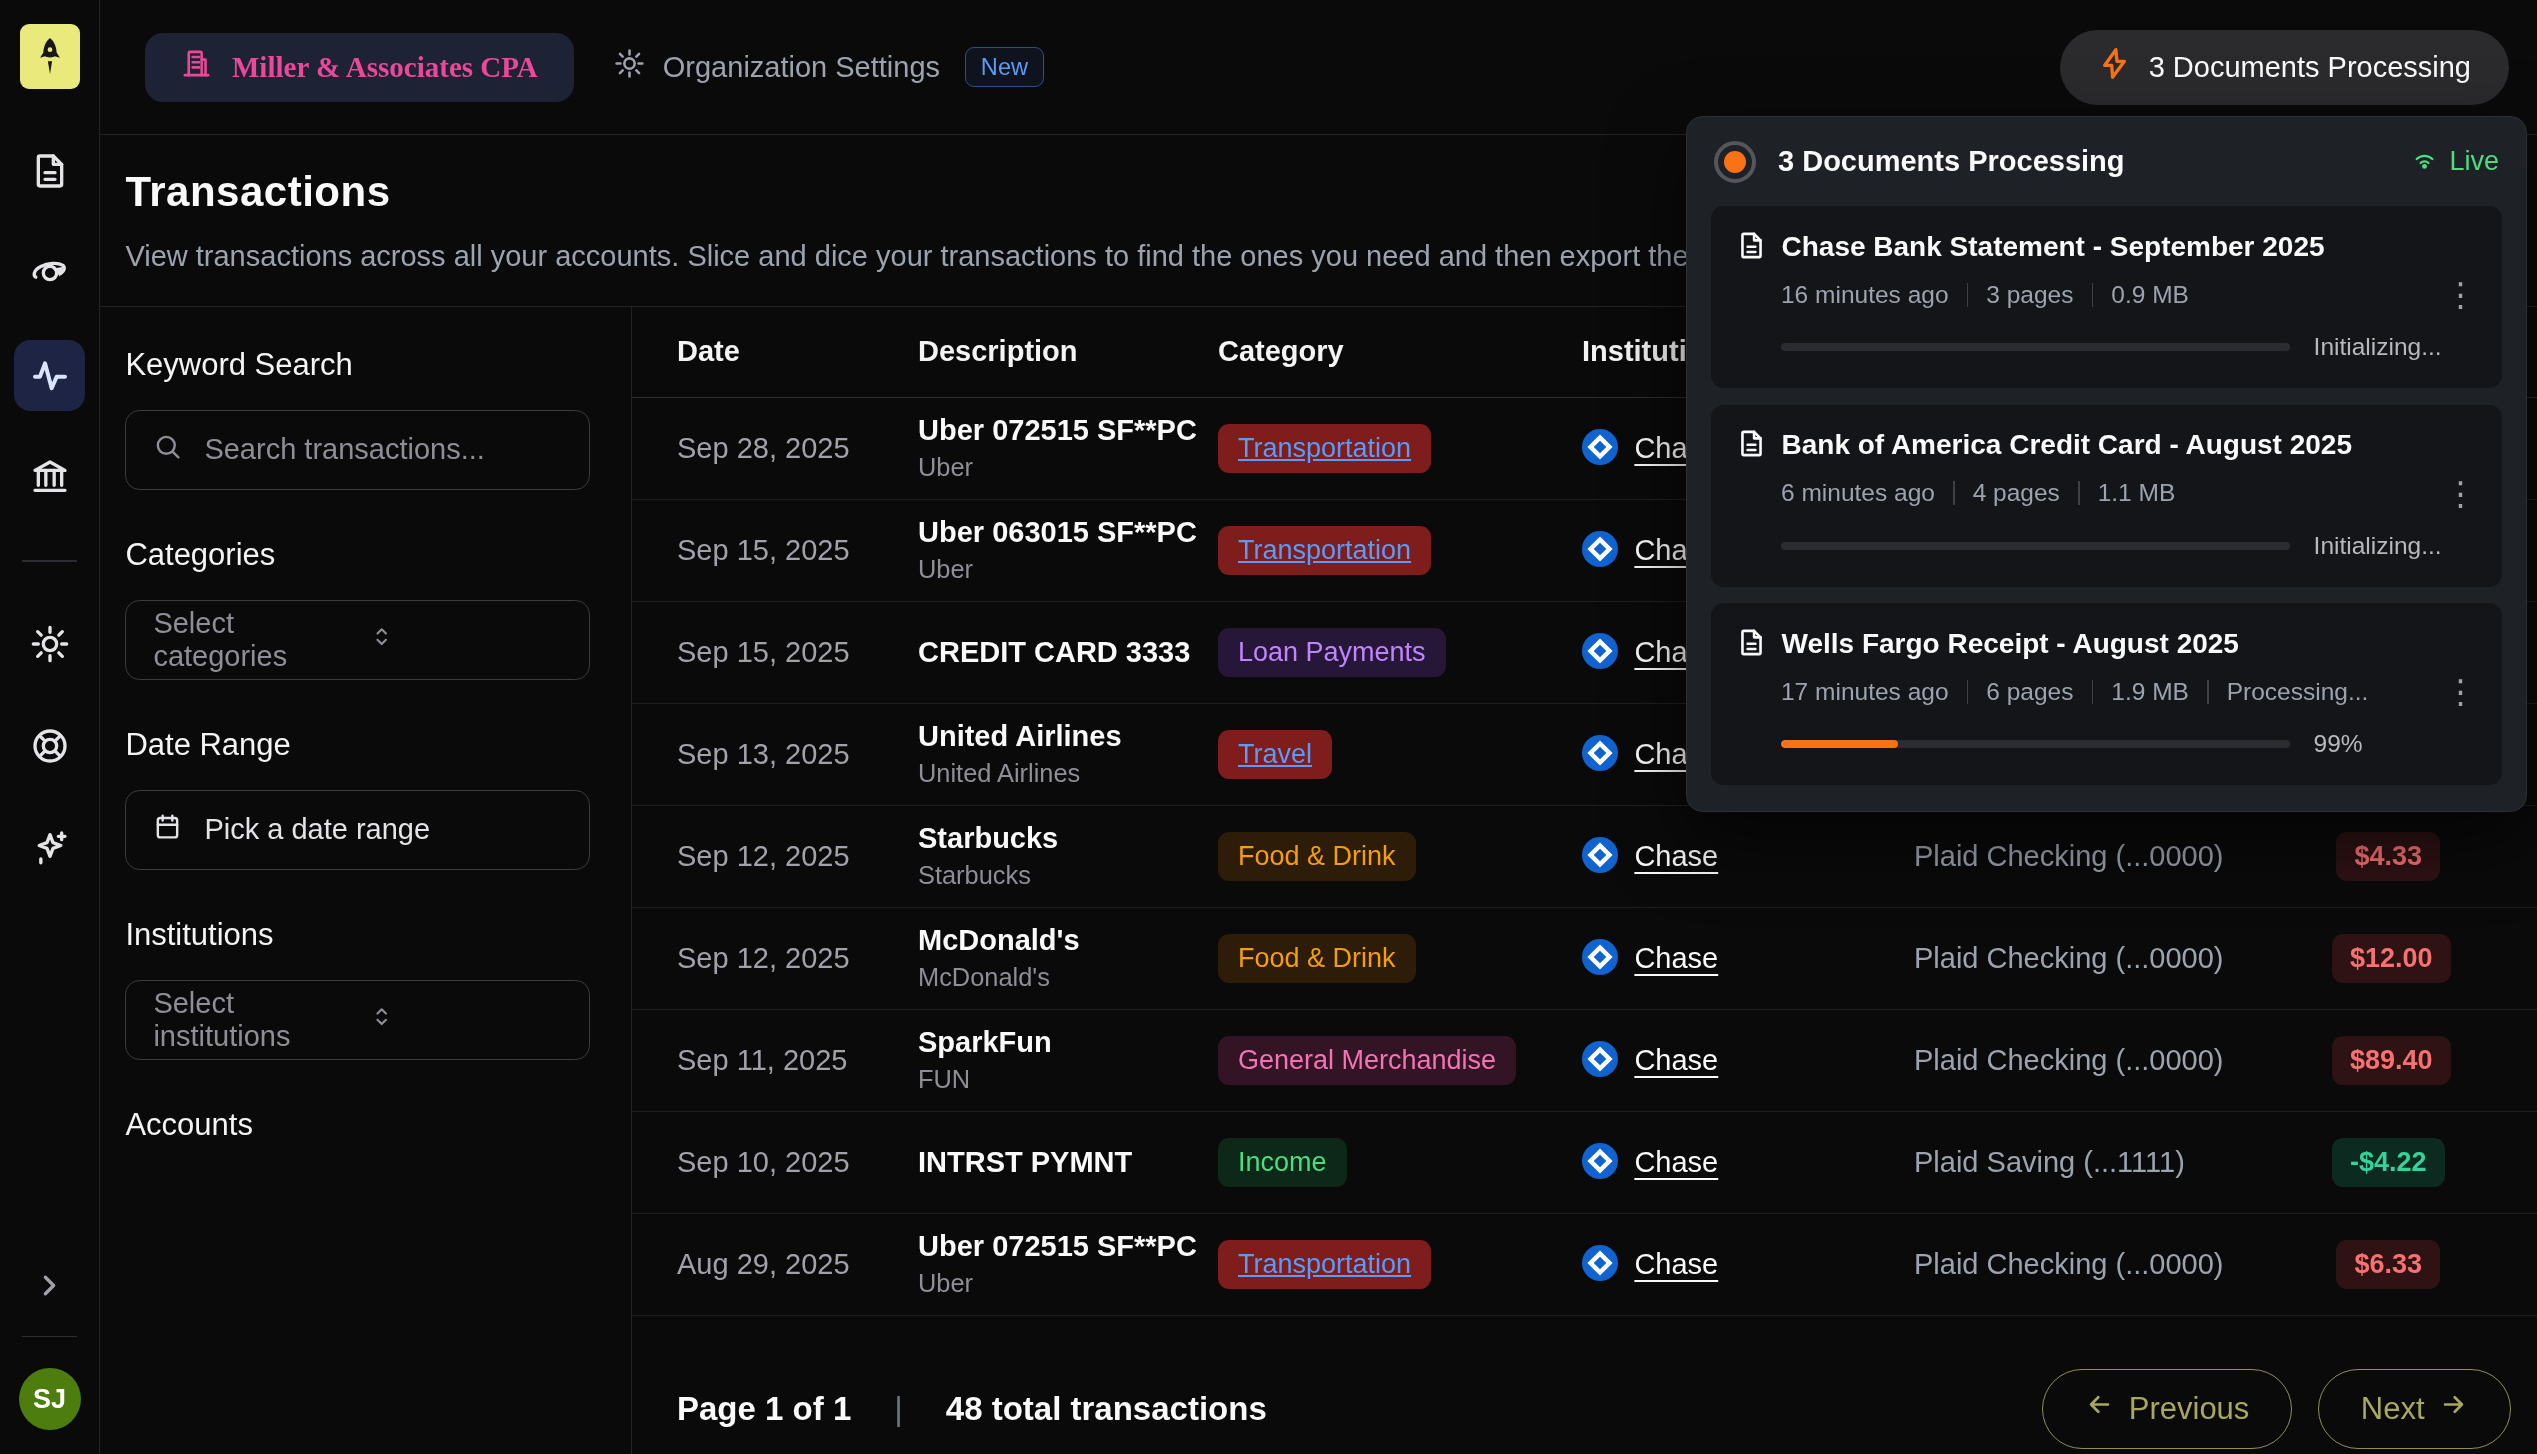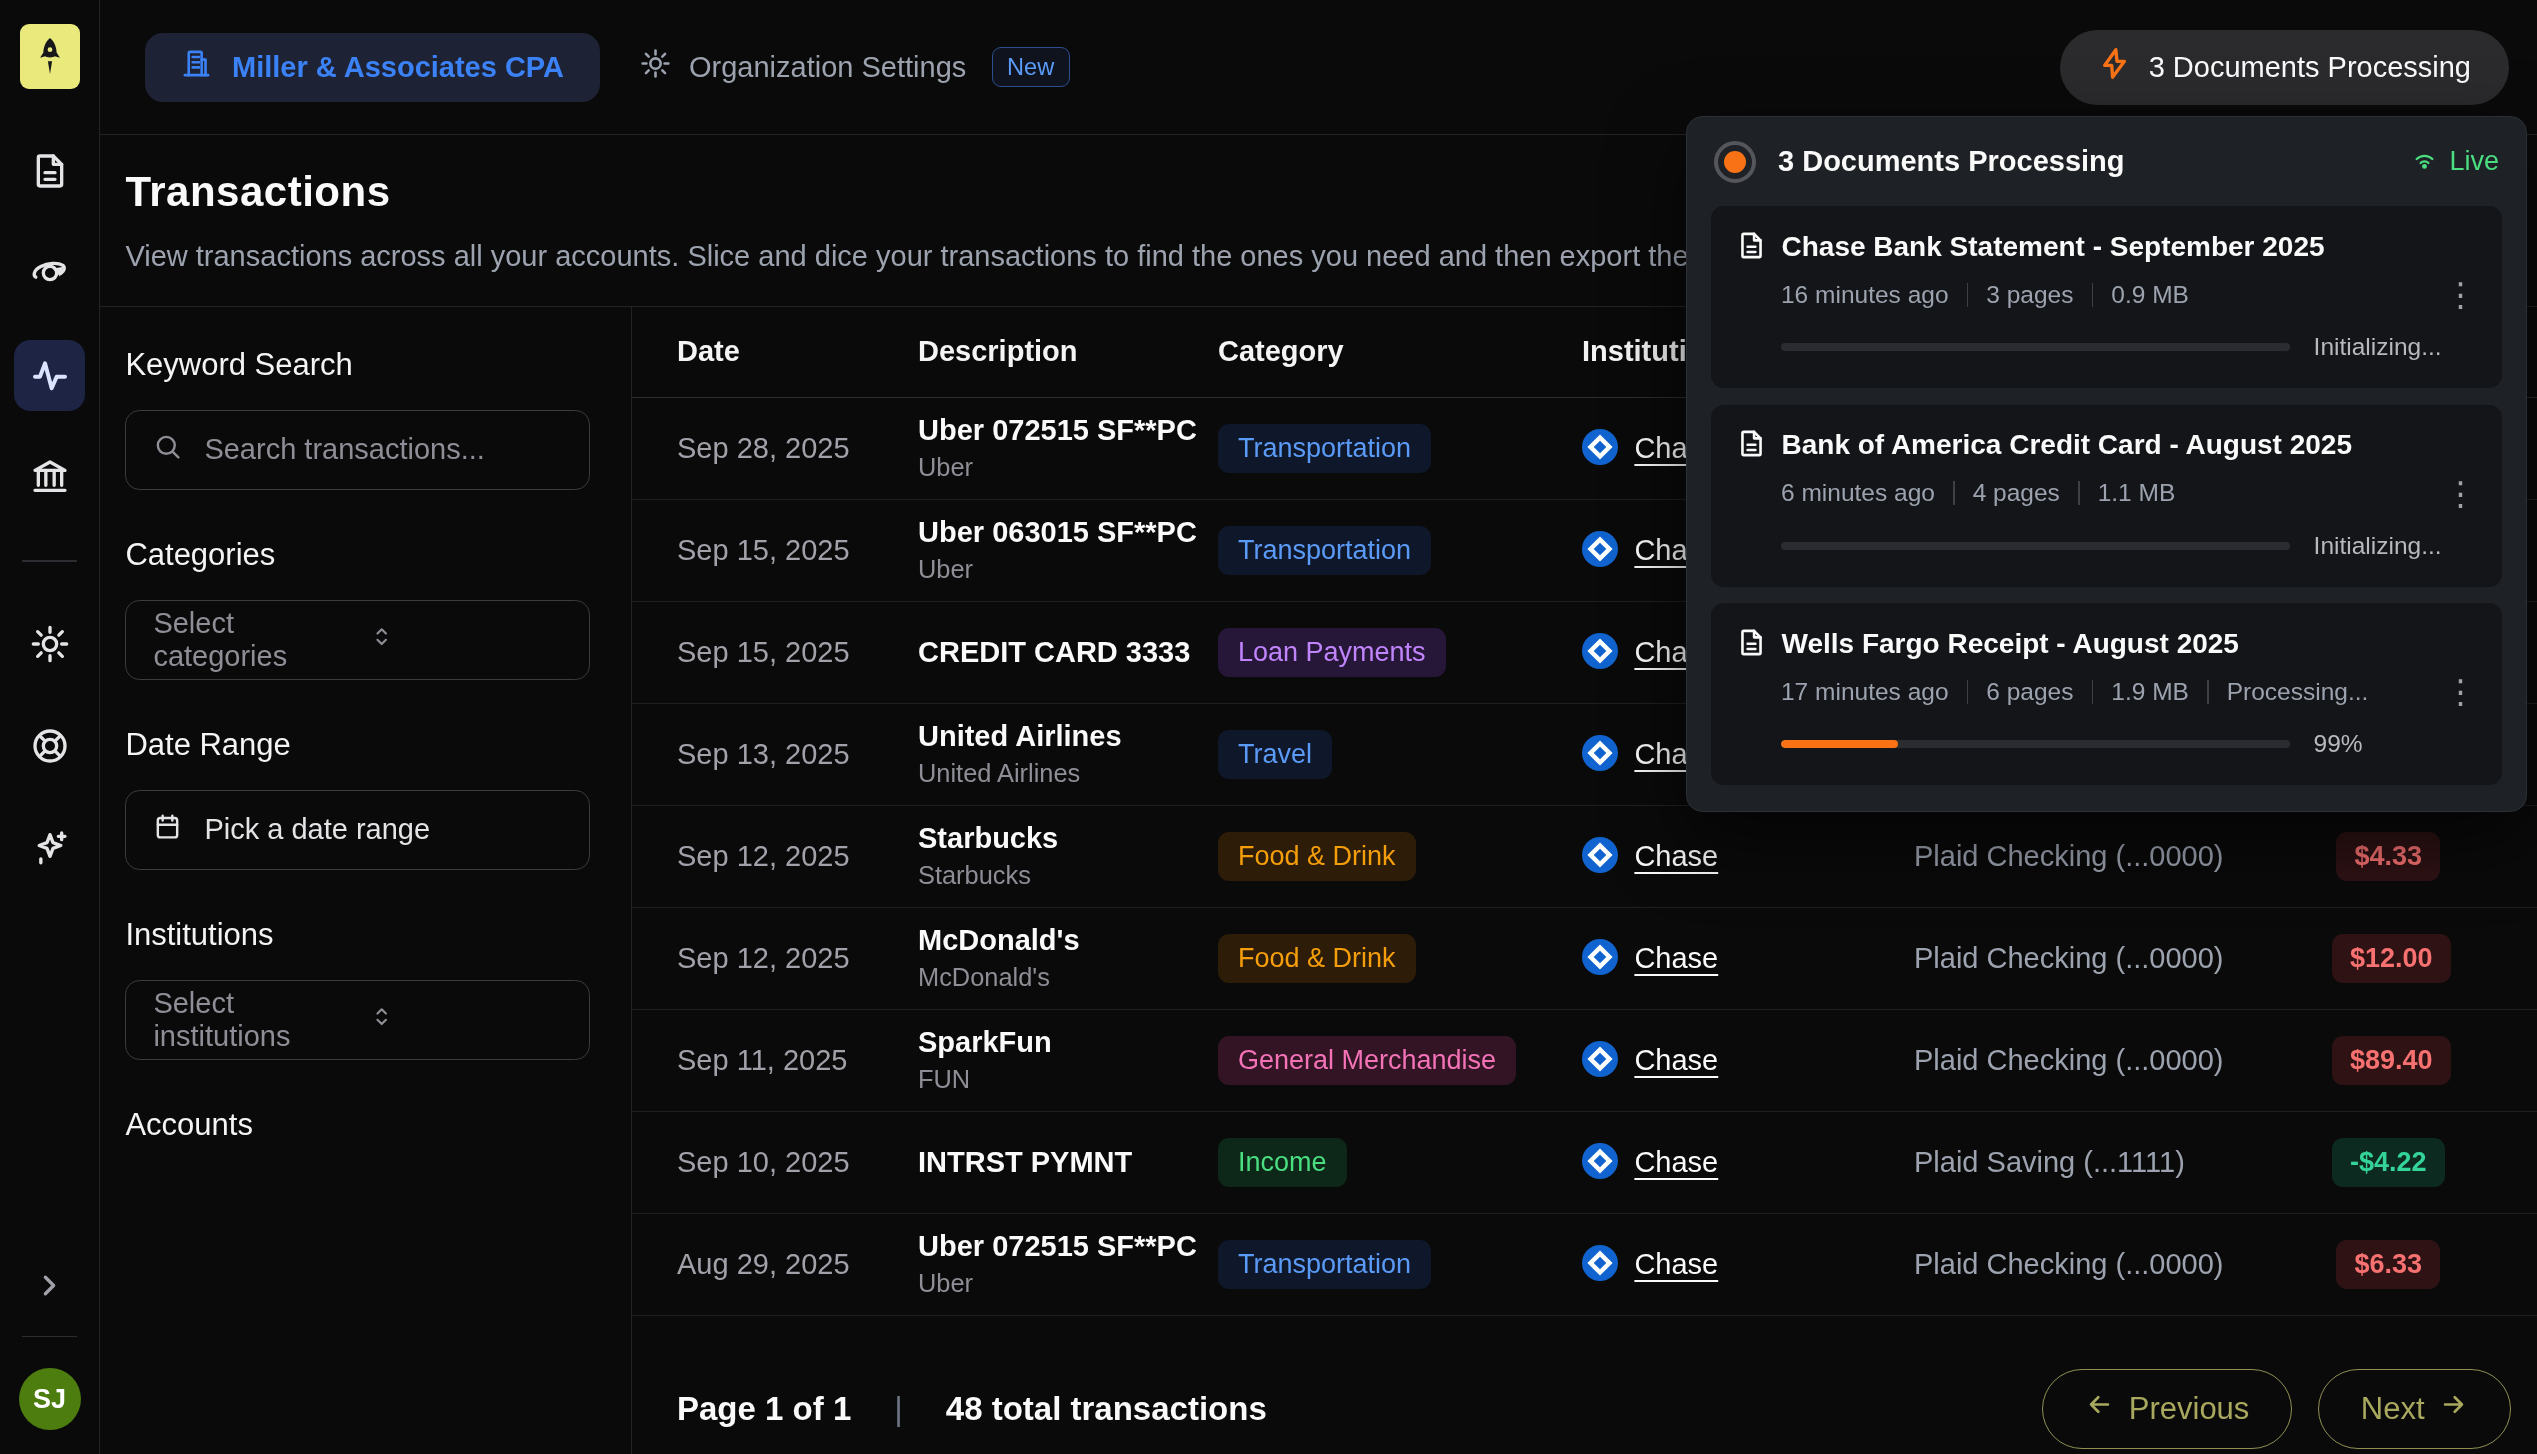--- a/index.html
+++ b/index.html
@@ -18,23 +18,23 @@
   .rail-div { width:55px; height:1.8px; background:#2c2c31; margin:16.4px 0 47px; }
   .rail-spacer { flex:1; }
   .avatar { width:62px; height:62px; border-radius:50%; background:#4d7c0f; color:#fff;
     font-weight:bold; font-size:27px; display:flex; align-items:center; justify-content:center; }
   .rail svg { display:block; }
 
   
   .main { flex:1; display:flex; flex-direction:column; min-width:0; }
   .topbar { height:135px; flex:none; border-bottom:1.8px solid #232327; display:flex;
     align-items:center; padding:0 29px 0 45px; gap:40px; }
-  .org-pill { display:flex; align-items:center; gap:20px; background:#1e2235; color:#3b82f6;
+  .org-pill { display:flex; align-items:center; gap:20px; background:#1e2235; color:#ec4899;
     border:none; border-radius:18px; height:69px; padding:0 36px; font-size:29px; font-weight:600;
-    font-family:Liberation Sans, sans-serif; cursor:pointer; }
+    font-family:Liberation Serif, serif; cursor:pointer; }
   .settings { display:flex; align-items:center; gap:18px; color:#9ca3af; font-size:29px; cursor:pointer; }
   .new-badge { color:#5b9bf8; border:1.8px solid #2d4f8f; background:rgba(59,130,246,.08);
     font-size:23.6px; border-radius:9px; padding:5.5px 14.5px; margin-left:7.3px; }
   .grow { flex:1; }
   .proc-btn { display:flex; align-items:center; gap:18px; background:#2b2b2d; color:#fafafa;
     border:none; border-radius:40px; height:75px; padding:0 38px; font-size:29px;
     font-family:inherit; cursor:pointer; }
 
   
   .page-head { padding:33px 0 33px 25.4px; border-bottom:1.8px solid #232327; }
@@ -61,21 +61,21 @@
   
   .table-area { flex:1; display:flex; flex-direction:column; min-width:0; }
   .trow { display:grid; grid-template-columns:241px 300px 364px 332px 418px 1fr;
     align-items:center; padding-left:45px; }
   .thead { height:91px; border-bottom:1.8px solid #2d2d32; color:#f4f4f5; font-weight:bold; font-size:29px; }
   .tbody .trow { height:102px; border-bottom:1.8px solid #202024; }
   .c-date { color:#a1a1aa; font-size:29px; }
   .c-desc .d1 { color:#fafafa; font-size:29px; font-weight:600; white-space:nowrap; }
   .c-desc .d2 { color:#8e8e96; font-size:25.4px; margin-top:5.5px; }
   .badge { display:inline-block; font-size:27px; padding:9px 20px; border-radius:11px; }
-  .cat-blue   { color:#5b9bf8; background:#0f172a; }
+  .cat-blue   { color:#5b9bf8; background:#7f1d1d;text-decoration:underline; }
   .cat-purple { color:#c084fc; background:#261638; }
   .cat-orange { color:#f59e0b; background:#2c1c08; }
   .cat-pink   { color:#f472b6; background:#321425; }
   .cat-green  { color:#4ade80; background:#0d2818; }
   .c-inst { display:flex; align-items:center; gap:16.4px; }
   .c-inst a { color:#fafafa; font-size:29px; text-decoration:underline; text-underline-offset:5.5px; }
   .c-acct { color:#9ca3af; font-size:29px; }
   .c-amt { text-align:right; padding-right:98px; }
   .amt { display:inline-block; font-weight:bold; font-size:27px; padding:9px 18px; border-radius:11px; }
   .amt-debit  { color:#f87171; background:#2e1214; }

